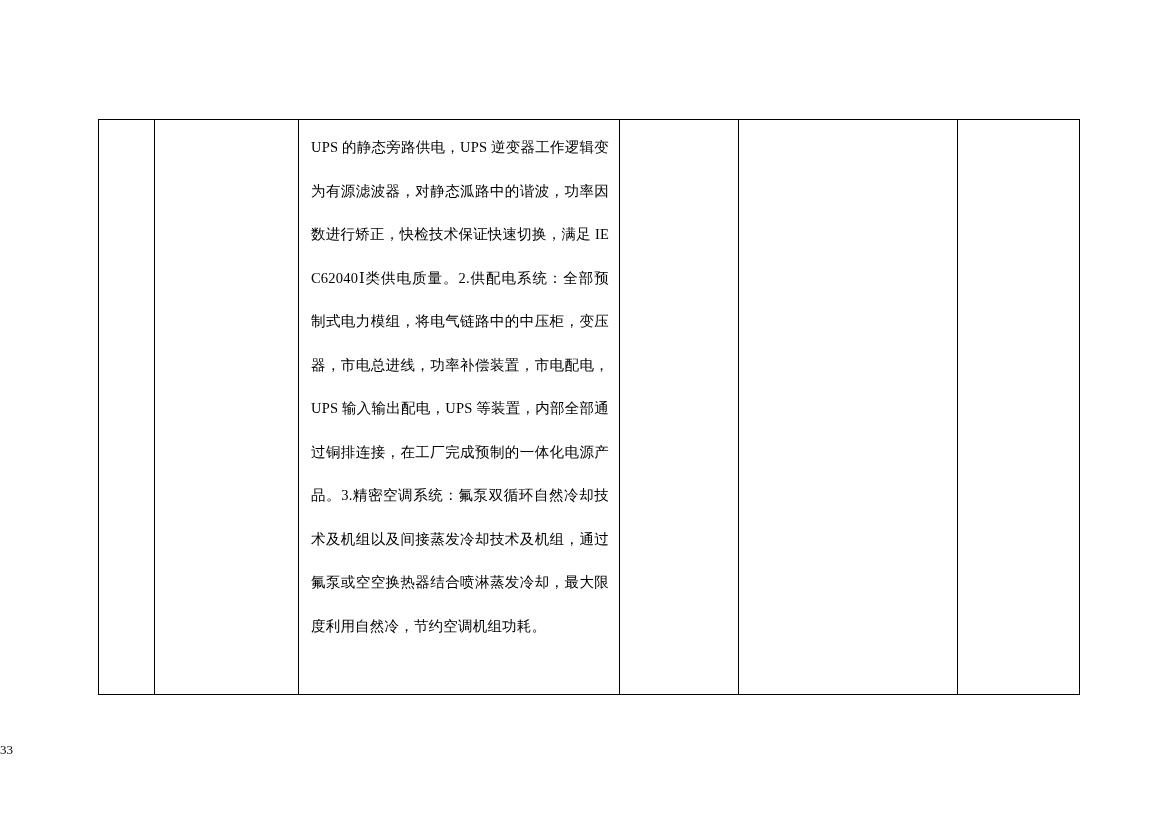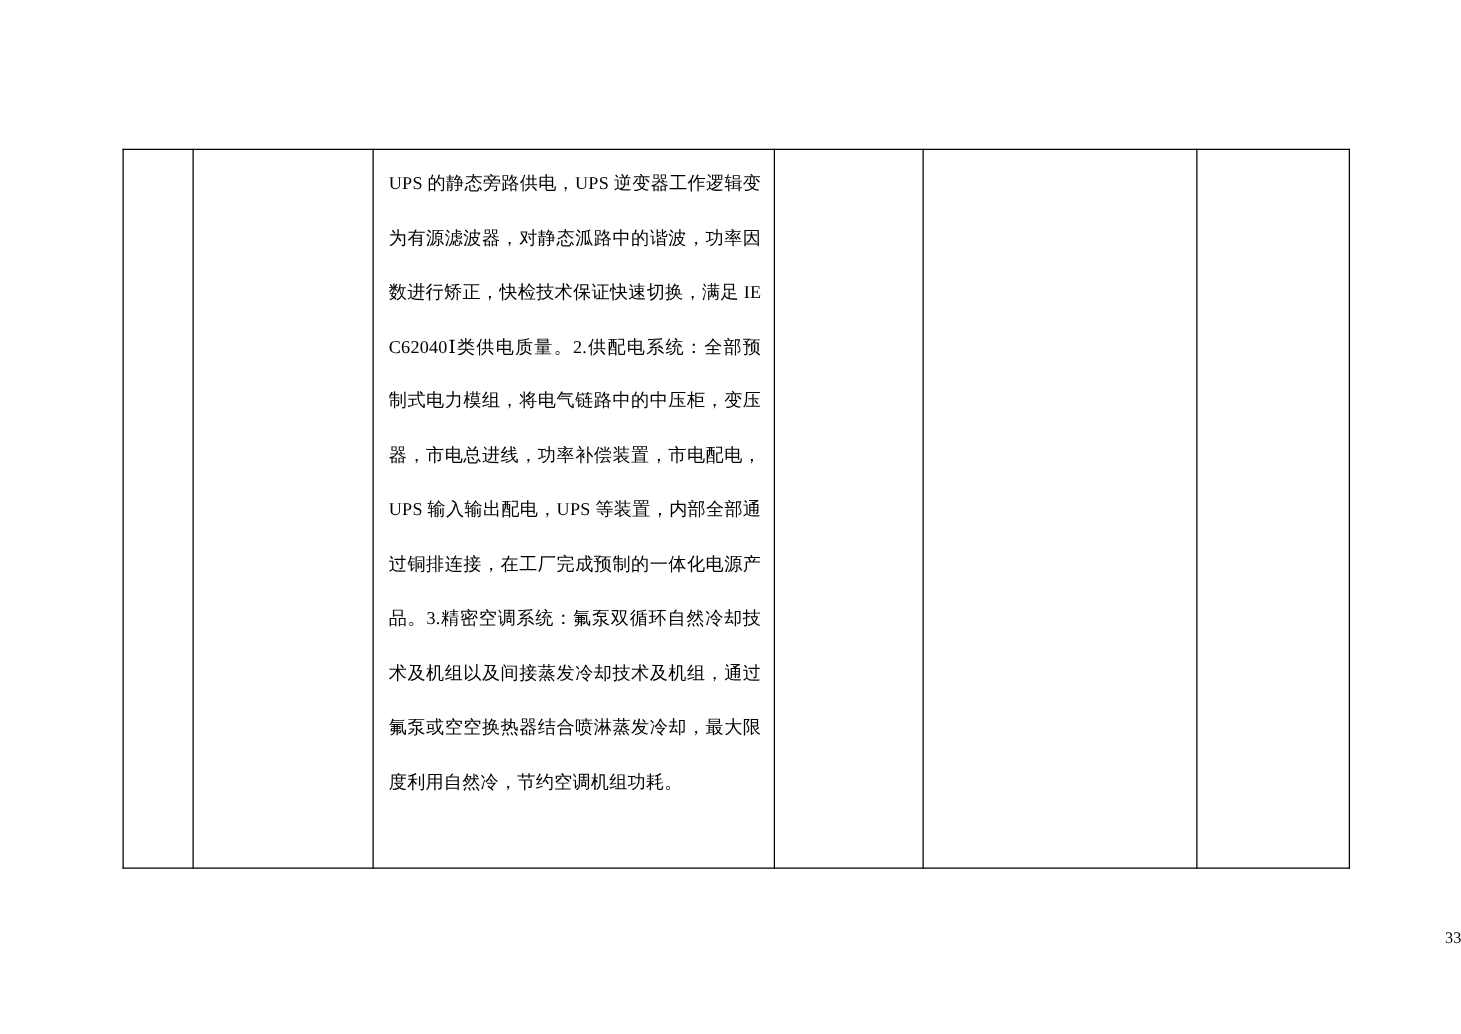--- a/index.html
+++ b/index.html
@@ -52,21 +52,21 @@
     word-break: break-all;
   }
   .empty-cell {
     height: 560px;
   }
   .page-number {
     position: absolute;
     left: 0;
     top: 742px;
     width: 1169px;
-    text-align: right;
+    text-align: left;
     font-size: 13px;
     font-family: "Liberation Serif", "DejaVu Serif", serif;
     color: #000000;
   }
 </style>
 </head>
 <body>
 
 <div class="page">
 

